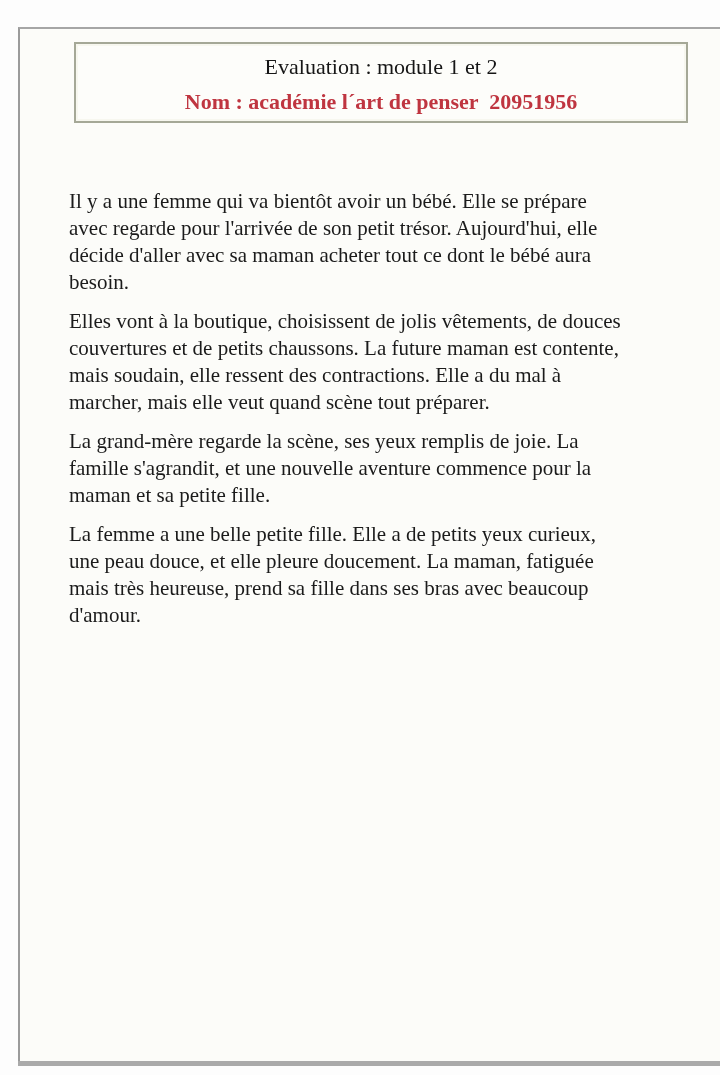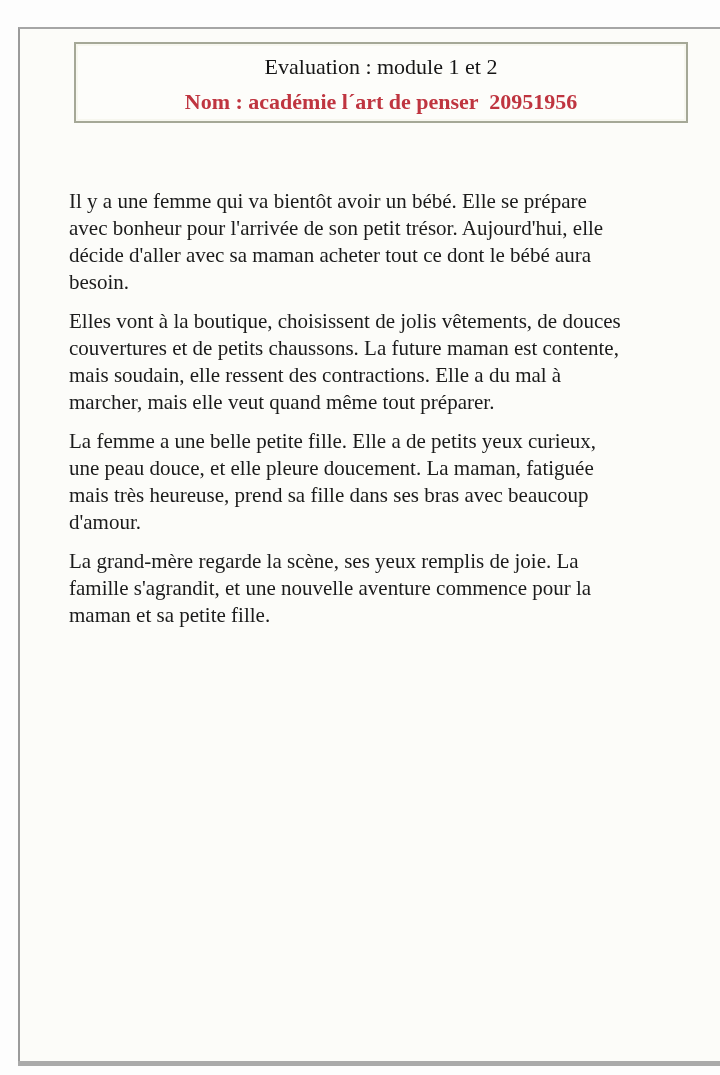--- a/index.html
+++ b/index.html
@@ -90,34 +90,34 @@
 
   <div class="page">
 
     <div class="header-box">
       <div class="hb-title">Evaluation : module 1 et 2</div>
       <div class="hb-name">Nom : académie l´art de penser  20951956</div>
     </div>
 
     <div class="story">
       <p>Il y a une femme qui va bientôt avoir un bébé. Elle se prépare
-avec bonheur pour l'arrivée de son petit trésor. Aujourd'hui, elle
+avec regarde pour l'arrivée de son petit trésor. Aujourd'hui, elle
 décide d'aller avec sa maman acheter tout ce dont le bébé aura
 besoin.</p>
       <p>Elles vont à la boutique, choisissent de jolis vêtements, de douces
 couvertures et de petits chaussons. La future maman est contente,
 mais soudain, elle ressent des contractions. Elle a du mal à
-marcher, mais elle veut quand même tout préparer.</p>
+marcher, mais elle veut quand scène tout préparer.</p>
+      <p>La grand-mère regarde la scène, ses yeux remplis de joie. La
+famille s'agrandit, et une nouvelle aventure commence pour la
+maman et sa petite fille.</p>
       <p>La femme a une belle petite fille. Elle a de petits yeux curieux,
 une peau douce, et elle pleure doucement. La maman, fatiguée
 mais très heureuse, prend sa fille dans ses bras avec beaucoup
 d'amour.</p>
-      <p>La grand-mère regarde la scène, ses yeux remplis de joie. La
-famille s'agrandit, et une nouvelle aventure commence pour la
-maman et sa petite fille.</p>
     </div>
 
 
   </div>
 
   <div class="page-bottom-edge"></div>
 
 </div>
 
 </body></html>

